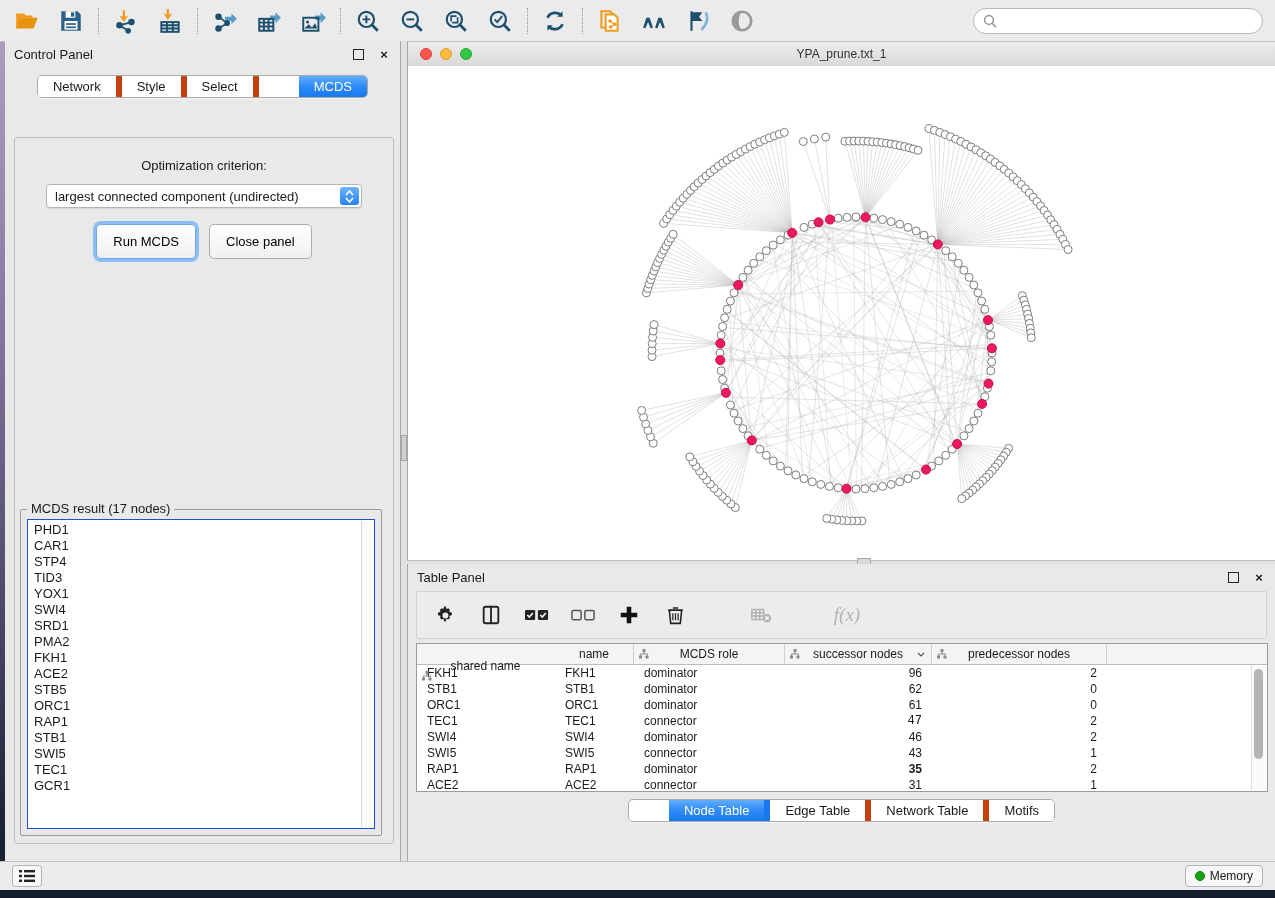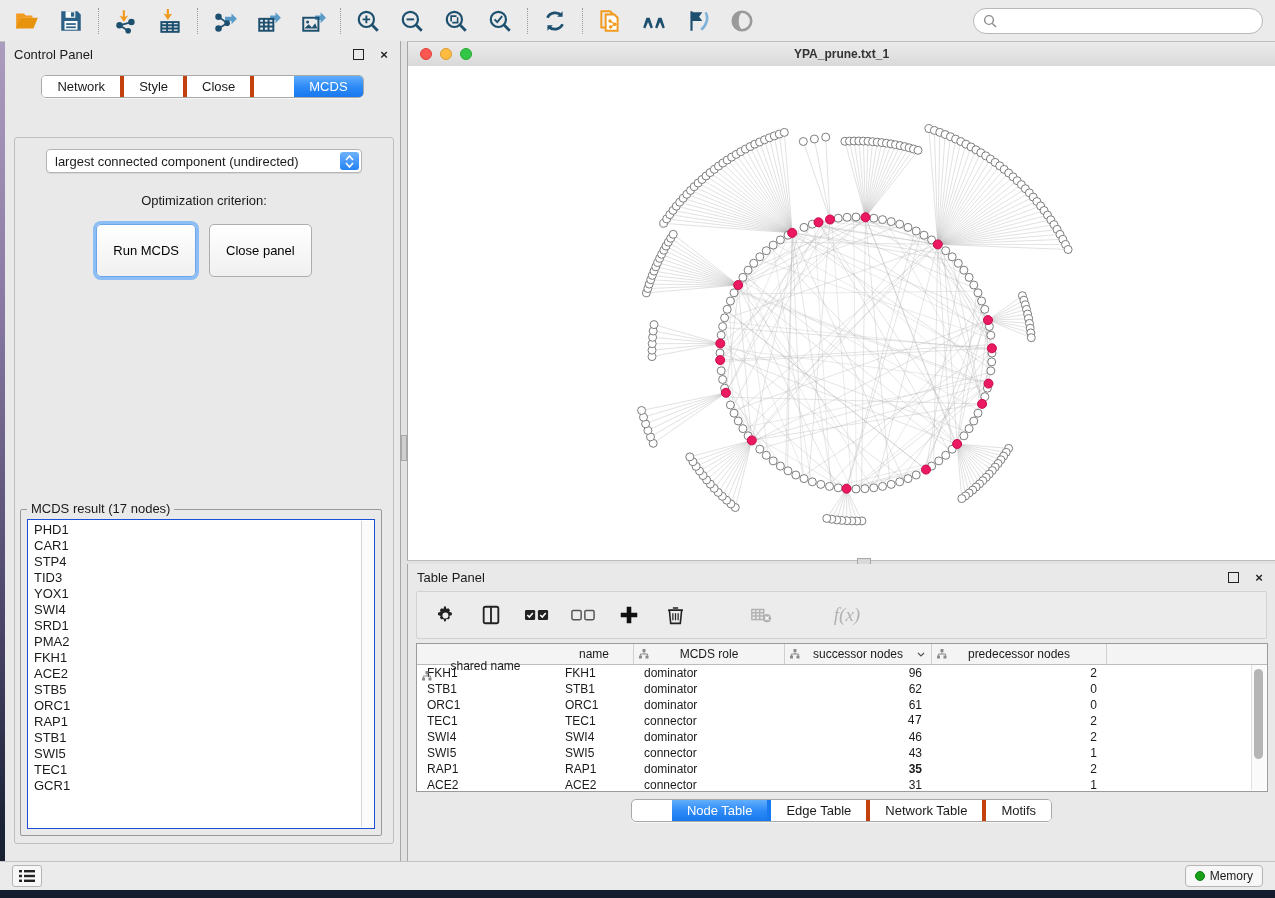--- a/index.html
+++ b/index.html
@@ -24,38 +24,38 @@
     border-right:1px solid #a6a6a6;box-sizing:border-box;}
   .panel-head{height:26px;display:flex;align-items:center;padding:0 9px;font-size:13px;}
   .panel-head .spacer{flex:1;}
   .wicon{width:14px;height:14px;display:flex;align-items:center;justify-content:center;
     font-size:13px;font-weight:bold;color:#222;cursor:pointer;margin-left:12px;}
   .box-glyph{width:9px;height:9px;border:1.5px solid #222;display:inline-block;}
   
   .seg-bar{display:flex;justify-content:center;}
   .segctl{display:inline-flex;border:1px solid #a9a9a9;border-radius:5px;overflow:hidden;background:#fff;
     box-shadow:0 1px 0 rgba(255,255,255,.6);}
-  .seg{padding:3px 15px;font-size:13px;background:#fff;border-right:4px solid #c2410c;cursor:pointer;white-space:nowrap;}
+  .seg{padding:3px 15px;font-size:13px;background:#fff;border-right:6px solid #c2410c;cursor:pointer;white-space:nowrap;}
   .seg:last-child{border-right:none;}
   .seg.active{background:linear-gradient(180deg,#62aefc 0%,#2e8bf7 50%,#1878ee 100%);color:#fff;border-right-color:#1878ee;margin-left:40px;}
   #cp-tabs{margin-top:8px;}
   .cp-content{position:absolute;left:9px;right:6px;top:96px;bottom:18px;
     border:1px solid #bfbfbf;border-radius:3px;background:#e9e9e9;}
   #opt-label{text-align:center;font-size:13px;margin-top:20px;}
   #select-row{display:flex;justify-content:center;margin-top:11px;}
   .mac-select{width:314px;height:22px;background:#fff;border:1px solid #b4b4b4;border-radius:4px;
     display:flex;align-items:center;cursor:pointer;box-shadow:0 1px 1px rgba(0,0,0,.08);}
   .mac-select .val{flex:1;font-size:13px;padding-left:8px;white-space:nowrap;overflow:hidden;}
   .mac-select .stepper{width:19px;height:18px;margin-right:2px;border-radius:3px;
     background:linear-gradient(180deg,#6db3fc,#2382f4);display:flex;flex-direction:column;
     align-items:center;justify-content:center;gap:1px;}
   .stepper svg{display:block;}
   #btn-row{display:flex;justify-content:center;gap:13px;margin-top:16px;}
   .mac-btn{background:linear-gradient(180deg,#ffffff,#f0f0f0);border:1px solid #adadad;border-radius:5px;
-    font-size:13px;padding:18px 16px;cursor:pointer;font-family:"Liberation Sans",sans-serif;}
+    font-size:13px;padding:9px 16px;cursor:pointer;font-family:"Liberation Sans",sans-serif;}
   .mac-btn.focus{box-shadow:0 0 0 3px rgba(90,166,252,.65);border-color:#6ca6e8;}
   
   #result-box{position:absolute;left:5px;right:11px;top:371px;bottom:7px;
     border:1px solid #9a9a9a;border-radius:2px;}
   #result-legend{position:absolute;top:-9px;left:6px;background:#e9e9e9;padding:0 4px;font-size:13px;}
   #result-list{position:absolute;left:6px;right:6px;top:9px;bottom:6px;background:#fff;
     border:1px solid #1d4ed8;overflow:hidden;}
   #result-items{padding:2px 0 0 6px;font-size:13px;line-height:16px;}
   #result-scroll{position:absolute;top:1px;bottom:1px;right:1px;width:11px;background:#fbfbfb;
     border-left:1px solid #d6d6d6;}
@@ -65,21 +65,21 @@
     border:1px solid #a8a8a8;box-sizing:border-box;}
   
   #network-win{position:absolute;left:407px;top:42px;right:0;height:518px;background:#fff;
     border-left:1px solid #a6a6a6;box-sizing:border-box;}
   #net-titlebar{height:24px;background:linear-gradient(180deg,#ececec,#d9d9d9);
     border-bottom:1px solid #b2b2b2;position:relative;display:flex;align-items:center;justify-content:center;}
   .tl{position:absolute;top:6px;width:12px;height:12px;border-radius:50%;box-sizing:border-box;cursor:pointer;}
   #tl-red{left:12px;background:#fc5753;border:1px solid #df3e3a;}
   #tl-yellow{left:32px;background:#fdbc40;border:1px solid #de9b2d;}
   #tl-green{left:52px;background:#33c748;border:1px solid #24a832;}
-  #net-title{font-size:12px;color:#333;font-weight:bold;}
+  #net-title{font-size:12px;color:#333;}
   #net-canvas{position:absolute;top:24px;left:0;right:0;bottom:0;background:#fff;overflow:hidden;}
   #h-split{position:absolute;left:407px;top:560px;right:0;height:4px;background:#e2e2e2;border-top:1px solid #bdbdbd;}
   #h-split .handle{position:absolute;left:450px;top:-3px;width:14px;height:9px;background:#d8d8d8;
     border:1px solid #a8a8a8;box-sizing:border-box;}
   
   #table-panel{position:absolute;left:407px;top:564px;right:0;bottom:36px;background:#e9e9e9;
     border-left:1px solid #a6a6a6;box-sizing:border-box;}
   #tp-toolbar{position:absolute;left:8px;right:8px;top:27px;height:48px;background:#ececec;
     border:1px solid #d2d2d2;border-radius:2px;display:flex;align-items:center;gap:22px;padding-left:16px;box-sizing:border-box;}
   .tpicon{width:24px;height:24px;display:flex;align-items:center;justify-content:center;cursor:pointer;}
@@ -271,39 +271,39 @@
     <span class="spacer"></span>
     <span class="wicon">
         <span class="box-glyph"></span>
       </span>
     <span class="wicon">×</span>
   </div>
   <div class="seg-bar" id="cp-tabs">
       <span class="segctl">
         <span class="seg">Network</span>
         <span class="seg">Style</span>
-        <span class="seg">Close</span>
+        <span class="seg">Select</span>
         <span class="seg active">MCDS</span>
       </span>
     </div>
   <div class="cp-content">
+    <div id="opt-label">Optimization criterion:</div>
     <div id="select-row">
       <div class="mac-select">
         <span class="val">largest connected component (undirected)</span>
         <span class="stepper">
           <svg width="9" height="6" viewBox="0 0 9 6">
               <path d="M1 5l3.5-4L8 5" stroke="#fff" stroke-width="1.6" fill="none"></path>
             </svg>
           <svg width="9" height="6" viewBox="0 0 9 6">
               <path d="M1 1l3.5 4L8 1" stroke="#fff" stroke-width="1.6" fill="none"></path>
             </svg>
         </span>
       </div>
     </div>
-    <div id="opt-label">Optimization criterion:</div>
     <div id="btn-row">
       <button class="mac-btn focus">Run MCDS</button>
       <button class="mac-btn">Close panel</button>
     </div>
     <div id="result-box">
       <span id="result-legend">MCDS result (17 nodes)</span>
       <div id="result-list">
         <div id="result-items">
             <div>PHD1</div>
             <div>CAR1</div>

